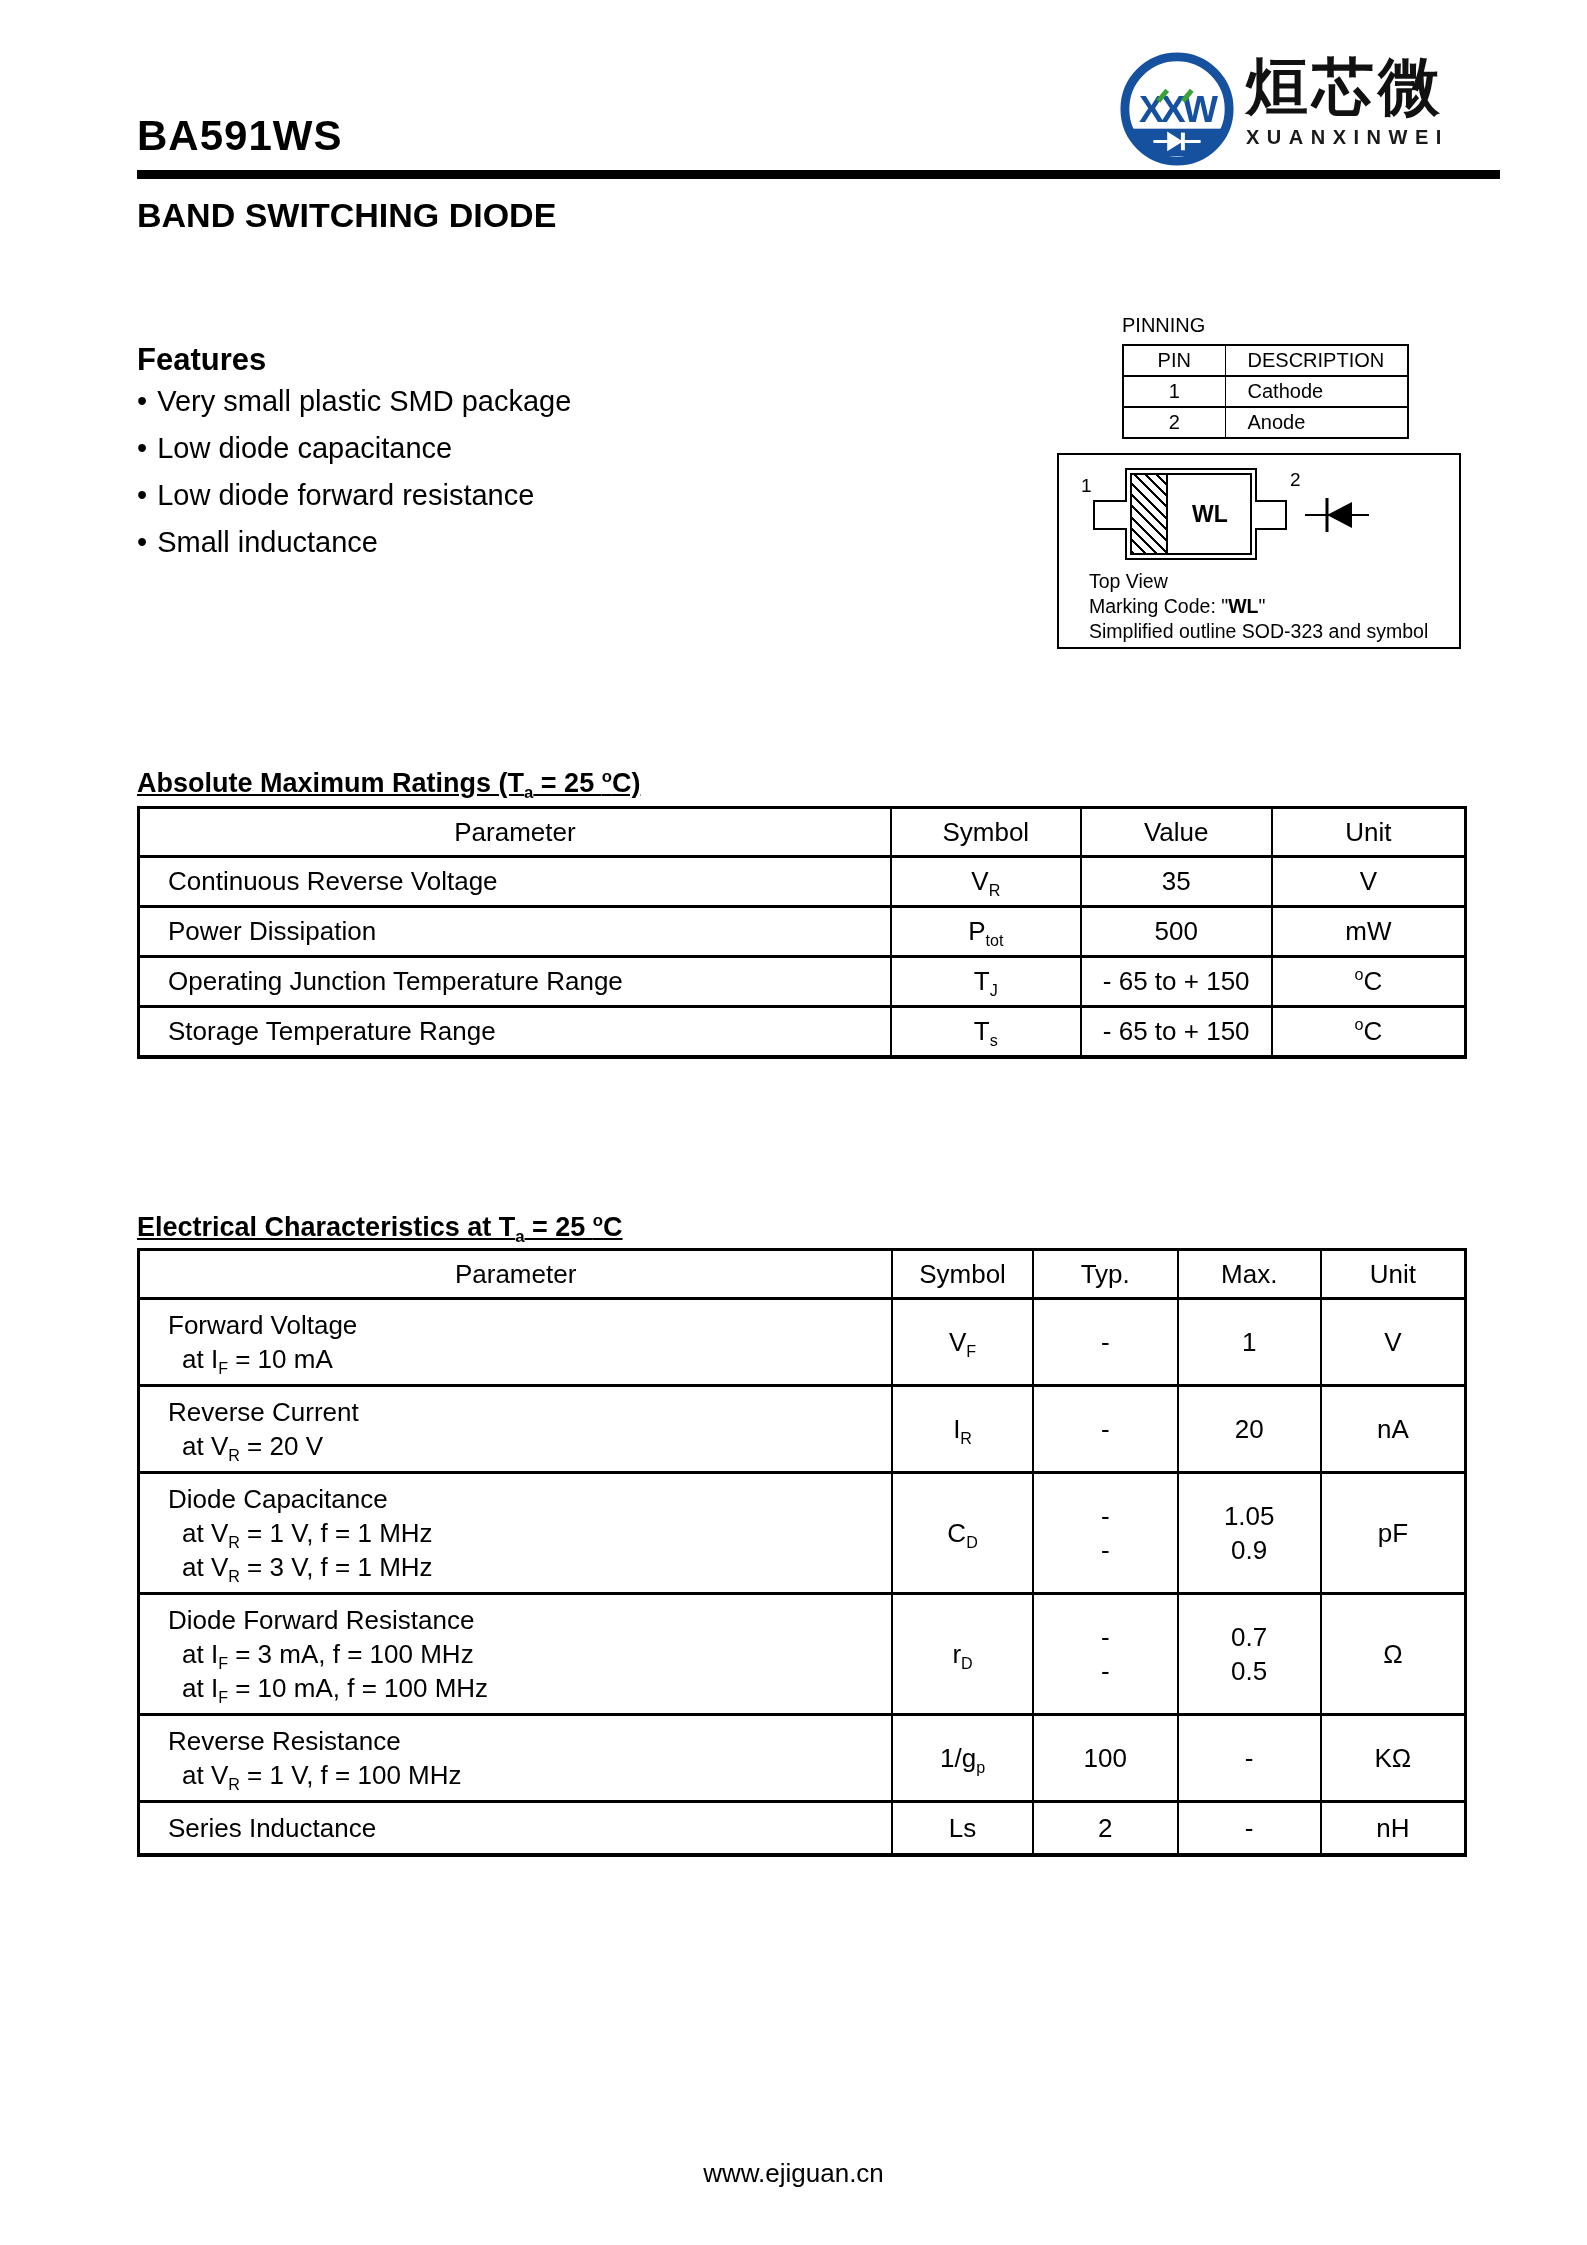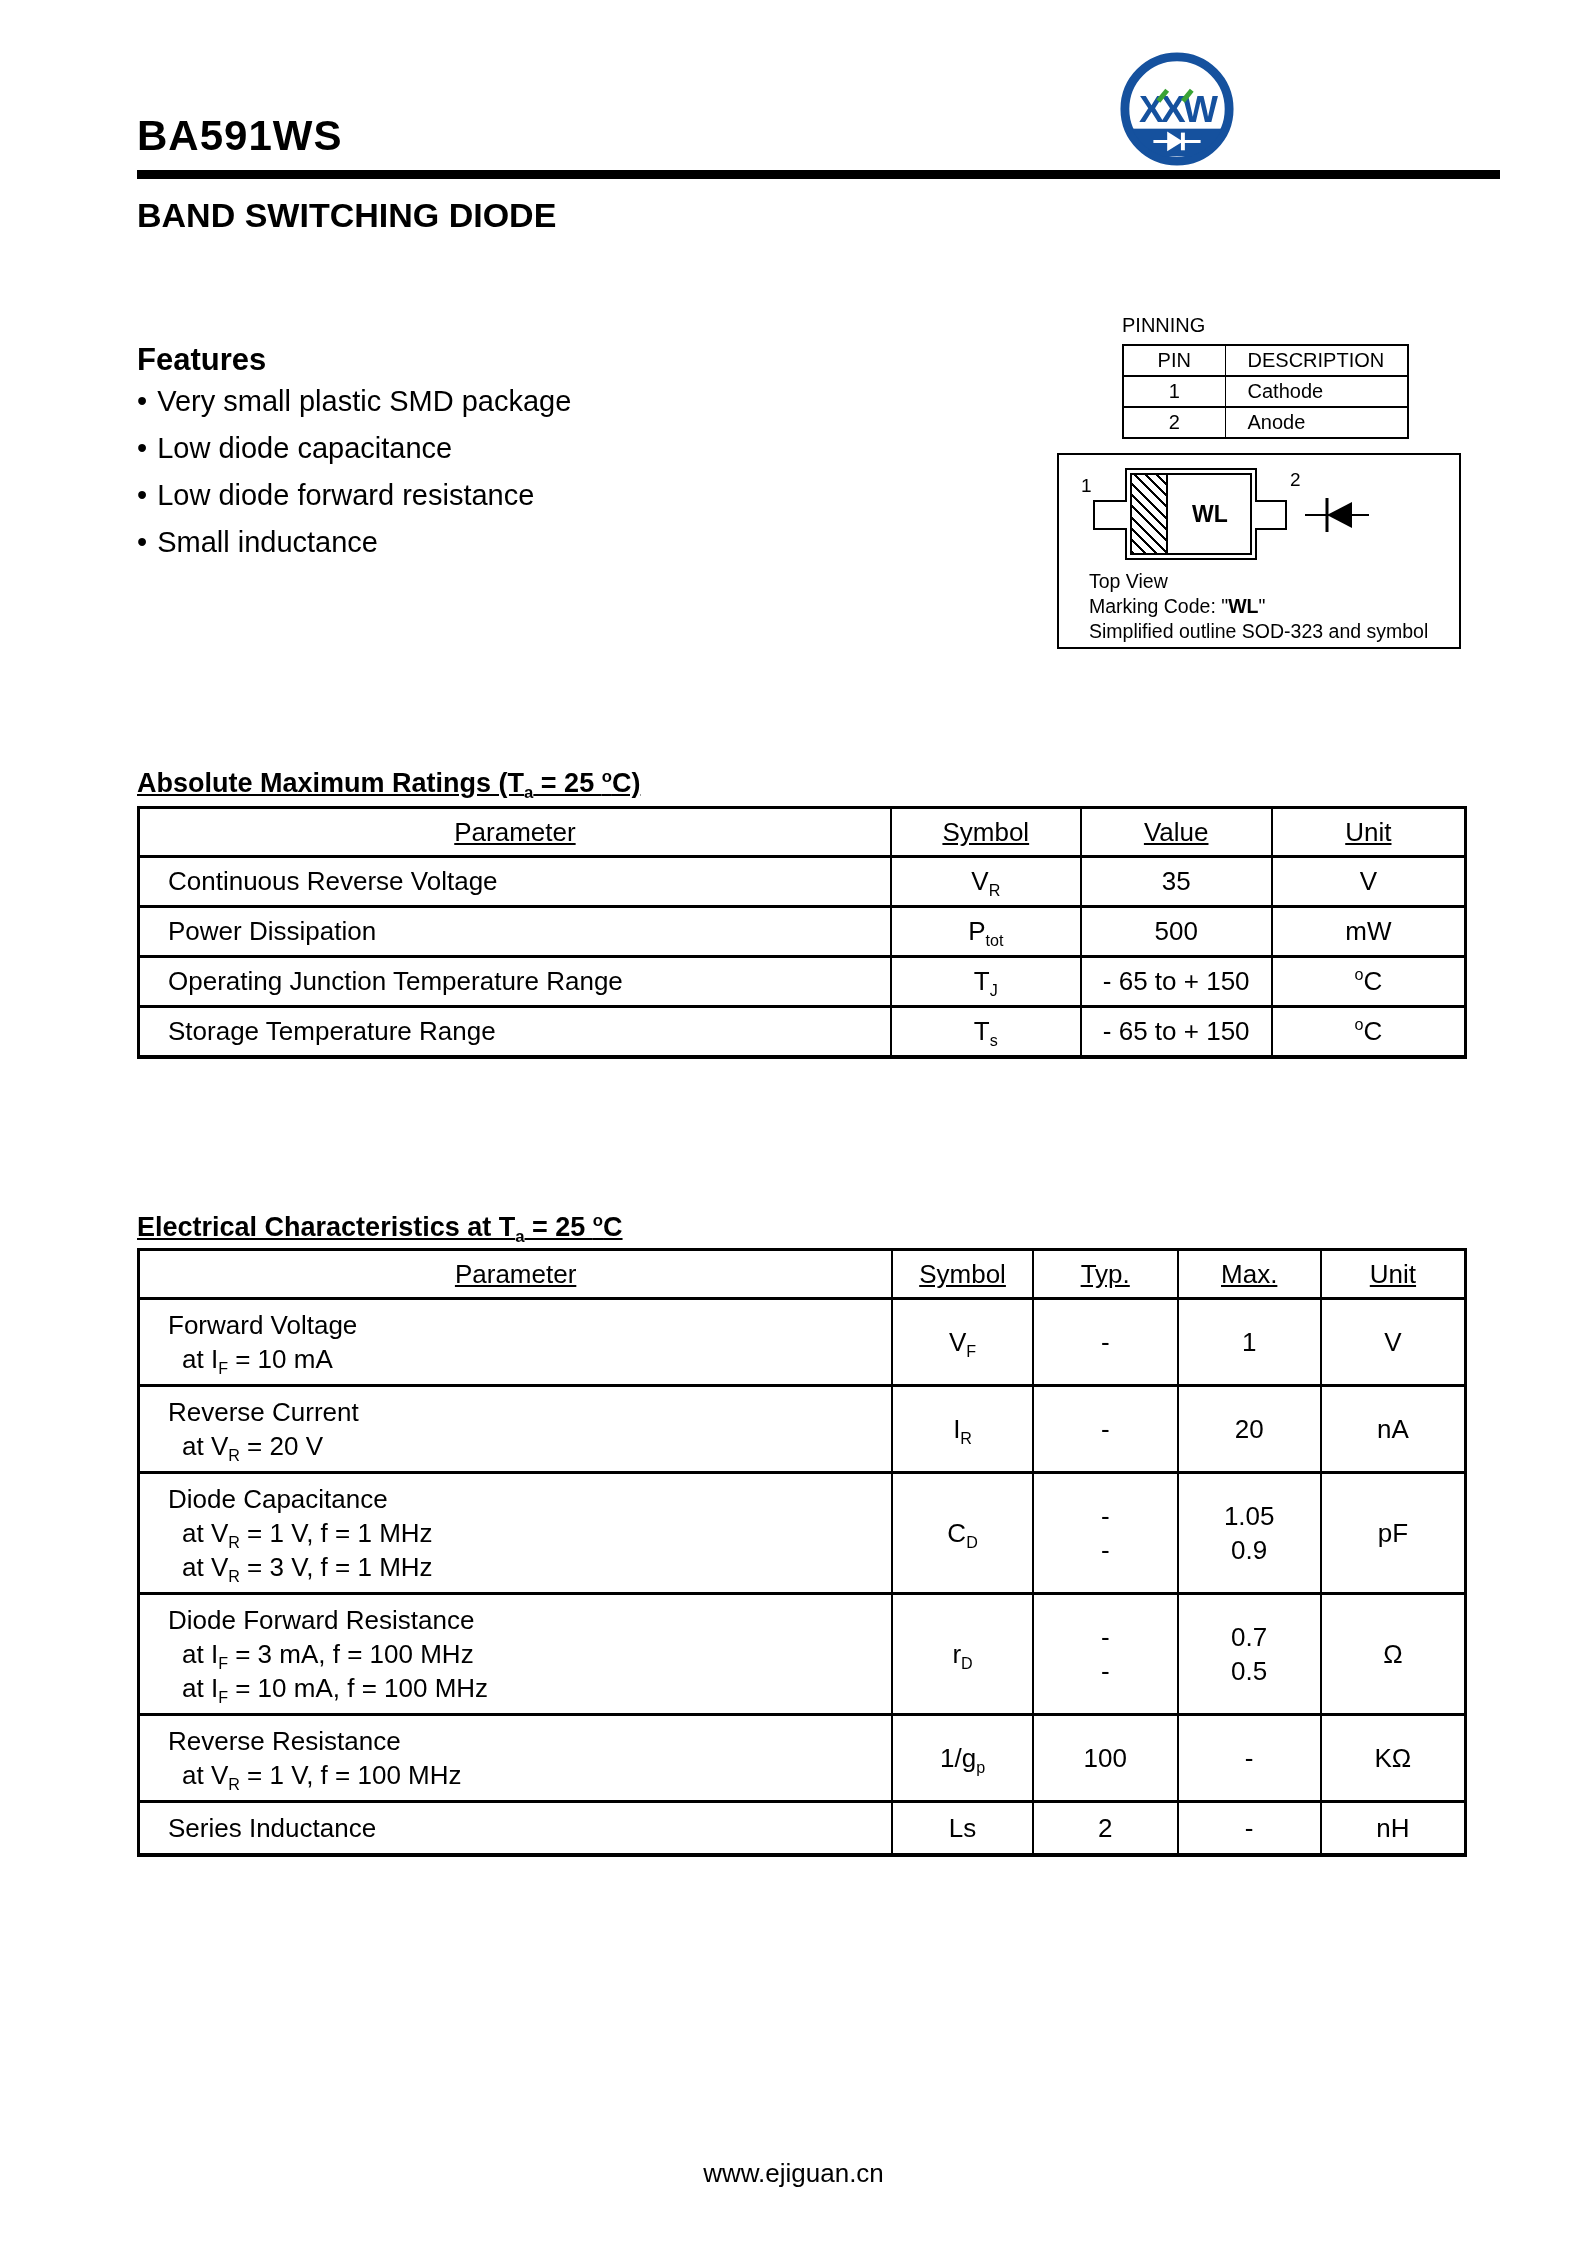--- a/index.html
+++ b/index.html
@@ -58,21 +58,21 @@
   .sec-title { position:absolute; left:137px; font-size:27px; font-weight:bold;text-decoration:underline; }
   .abs-title { top:768px; }
   .elec-title { top:1212px; }
 
   
   .dtable-wrap { position:absolute; left:137px; width:1330px; }
   .abs-wrap { top:806px; }
   .elec-wrap { top:1248px; }
   .dtable { border:3px solid #000; border-bottom-width:4px; font-size:26px; }
   .dtable th, .dtable td { border:2px solid #000; border-top-width:3px; border-bottom-width:3px; font-weight:normal; vertical-align:middle; }
-  .dtable th { height:49px; text-align:center;text-decoration:underline; }
+  .dtable th { height:49px; text-align:center; }
   .abs-table td { height:48px; }
   .param { text-align:left; padding:8px 0 8px 28px; }
   .pline { line-height:34px; }
   .pline.indent { padding-left:14px; }
   .vline { line-height:34px; text-align:center; }
   .singleline td { height:50px; }
 
   
   .footer { position:absolute; left:0; top:2158px; width:100%; text-align:center; font-size:26px; }
 </style>
@@ -92,20 +92,24 @@
         </defs>
       <circle cx="60" cy="60" r="53" fill="#ffffff" stroke="#15519e" stroke-width="9"></circle>
       <rect x="6" y="80" width="108" height="28" fill="#15519e" clip-path="url(#lc)"></rect>
       <line x1="36" y1="93" x2="84" y2="93" stroke="#ffffff" stroke-width="3"></line>
       <polygon points="50,83 50,103 66,93" fill="#ffffff"></polygon>
       <line x1="66" y1="84" x2="66" y2="102" stroke="#ffffff" stroke-width="4"></line>
       <text x="60" y="73" text-anchor="middle" font-family="Liberation Sans, sans-serif" font-size="38" font-weight="bold" fill="#15519e" letter-spacing="-3">XXW</text>
       <line x1="41" y1="52" x2="50" y2="41" stroke="#3aa335" stroke-width="5"></line>
       <line x1="66" y1="52" x2="75" y2="41" stroke="#3aa335" stroke-width="5"></line>
     </svg>
+    <div class="logo-text">
+      <div class="logo-cn">烜芯微</div>
+      <div class="logo-en">XUANXINWEI</div>
+    </div>
   </div>
 
   <div class="header-rule"></div>
   <div class="subtitle">BAND SWITCHING DIODE</div>
 
   <div class="features">
     <div class="features-title">Features</div>
     <div id="features-list">
         <div class="feat-item"><span class="bullet">•</span><span>Very small plastic SMD package</span></div>
         <div class="feat-item"><span class="bullet">•</span><span>Low diode capacitance</span></div>

